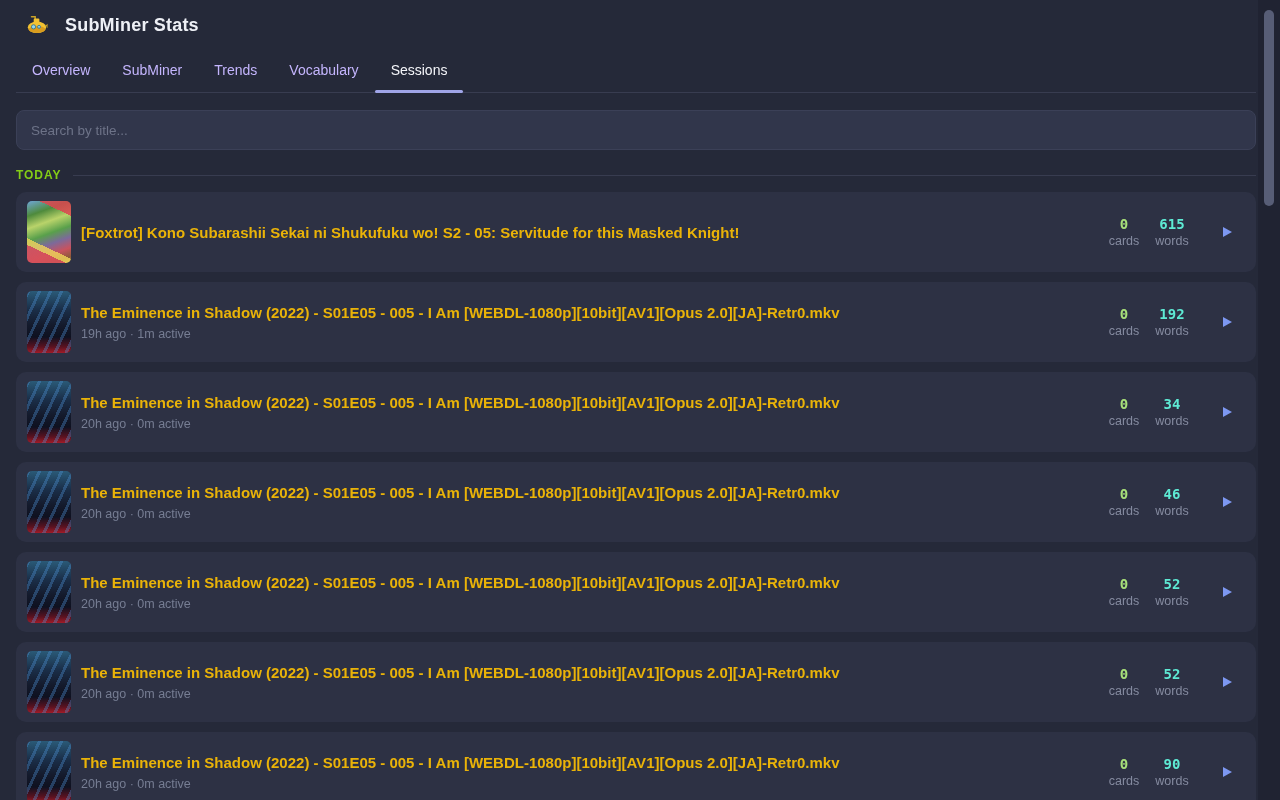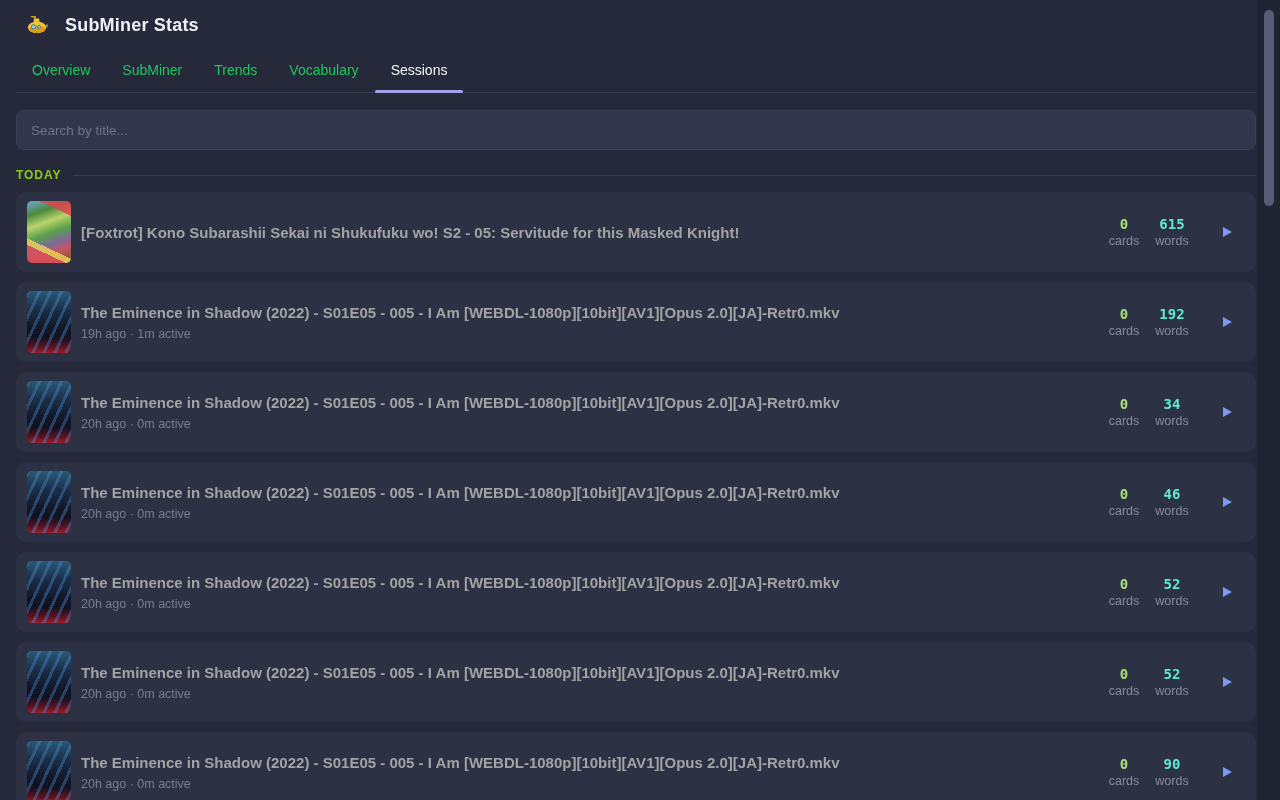--- a/index.html
+++ b/index.html
@@ -8,21 +8,21 @@
     background:#252939;
     font-family:"Liberation Sans", sans-serif;
     color:#c5cadf;
     position:relative;
   }
   
   .header { display:flex; align-items:center; gap:17px; padding:14px 24px 0 26px; }
   .app-title { font-size:18px; font-weight:bold; color:#eef0f6; letter-spacing:.2px; }
   
   .tabs { display:flex; margin:18px 24px 0 16px; width:1240px; border-bottom:1px solid #383c50; }
-  .tab { position:relative; padding:8px 16px 14px 16px; font-size:14px; color:#22c55e; cursor:pointer; }
+  .tab { position:relative; padding:8px 16px 14px 16px; font-size:14px; color:#c4b5fd; cursor:pointer; }
   .tab.active { color:#f4f5f9; }
   .tab-underline { display:none; }
   .tab.active .tab-underline {
     display:block; position:absolute; left:0; right:0; bottom:-1px; height:3px;
     border-radius:2px; background:#a0a5e8;
   }
   
   .search-wrap { margin:17px 24px 0 16px; width:1240px; }
   .search-input {
     width:100%; height:40px; background:#31364b; border:1px solid #3b4057;
@@ -47,21 +47,21 @@
       linear-gradient(25deg, rgba(216,80,90,.9) 0 22%, rgba(240,214,90,.8) 22% 30%, transparent 30% 100%),
       linear-gradient(160deg, #6fa7d8 0%, #4e8a3c 20%, #b9d36a 36%, #59a04b 52%, #7c6a9a 66%, #c9525e 80%, #8a5a38 92%, #d8b84e 100%);
   }
   .thumb-eminence {
     background:
       repeating-linear-gradient(115deg, rgba(80,150,220,.35) 0 3px, transparent 3px 10px),
       linear-gradient(180deg, #2a5a78 0%, #1a2e48 30%, #141a2c 55%, #0e1120 74%, #5a1220 90%, #a01c28 100%);
   }
   .info { flex:1; min-width:0; }
   .title {
-    font-size:15px; font-weight:600; color:#a3a3a3;
+    font-size:15px; font-weight:600; color:#eab308;
     white-space:nowrap; overflow:hidden; text-overflow:ellipsis;
   }
   .meta { font-size:12.5px; color:#767d93; margin-top:6px; }
   .stats { display:flex; align-items:center; margin-left:16px; flex:none; }
   .stat { width:48px; text-align:center; }
   .num { font-family:"DejaVu Sans Mono", monospace; font-size:14px; font-weight:bold; }
   .num.green { color:#a8e07a; }
   .num.purple { color:#5eead4; }
   .lab { font-size:12.5px; color:#858ba0; margin-top:2px; }
   .play {

